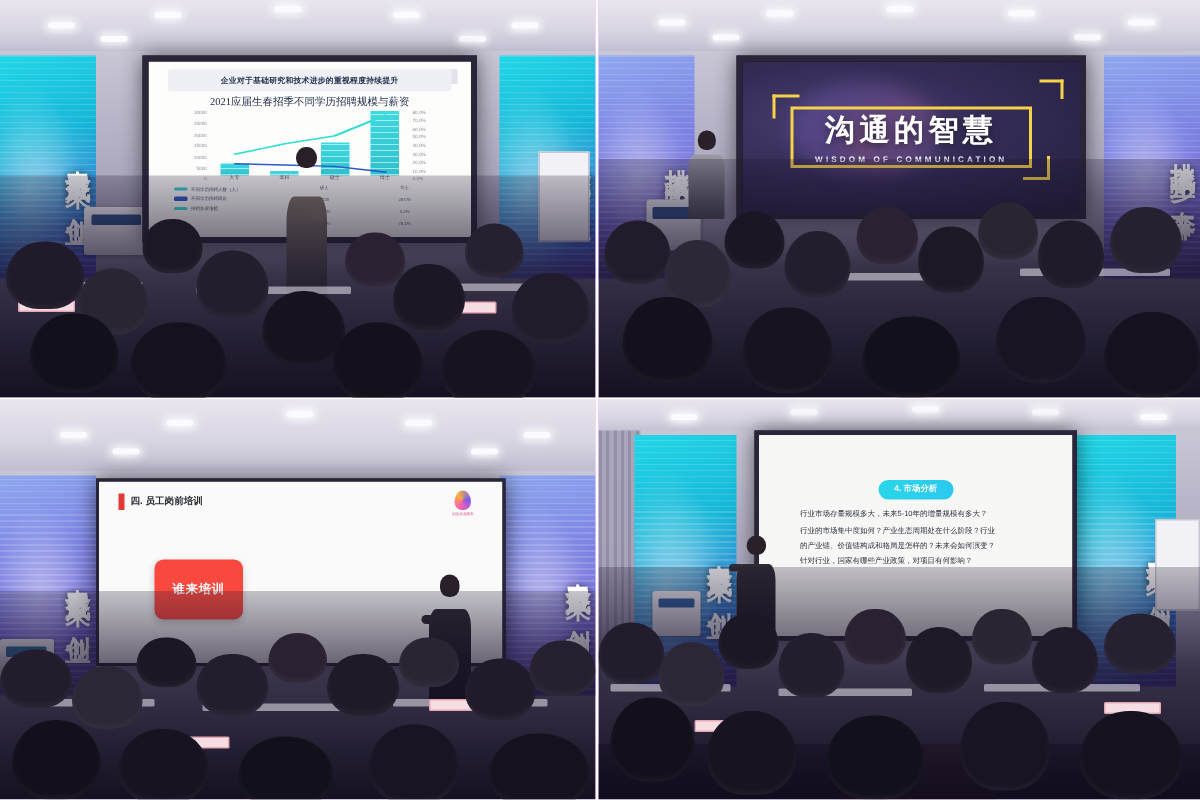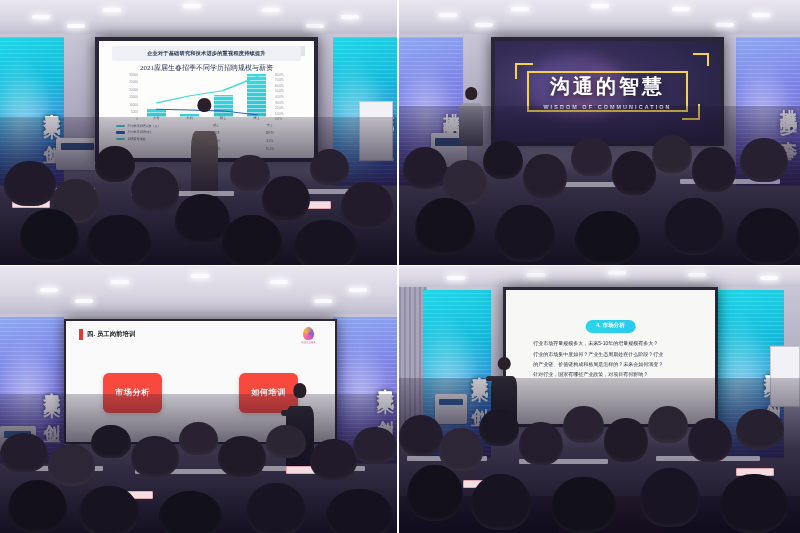--- a/index.html
+++ b/index.html
@@ -397,22 +397,21 @@
           <div class="slide-white" style="background:#fafafa;">
             <div class="bl-title">
               <span class="tick"></span>
               <span>四. 员工岗前培训</span>
             </div>
             <div class="bl-logo">
               <span class="flame"></span>
               <small>创业就业服务</small>
             </div>
             <div class="cards">
-              <div class="rcard">市场分析</div>
-              <div class="rcard">如何培训</div>
+              <div class="rcard">谁来培训</div>
             </div>
           </div>
         </div>
       </div>
 
       <div class="podium" style="left:0%;top:60%;width:9%;height:12%;">
         <div class="plate" style="background:#2e6f9e"></div>
       </div>
 
       <div class="presenter" style="left:72%;top:44%;width:7%;height:33%;">

